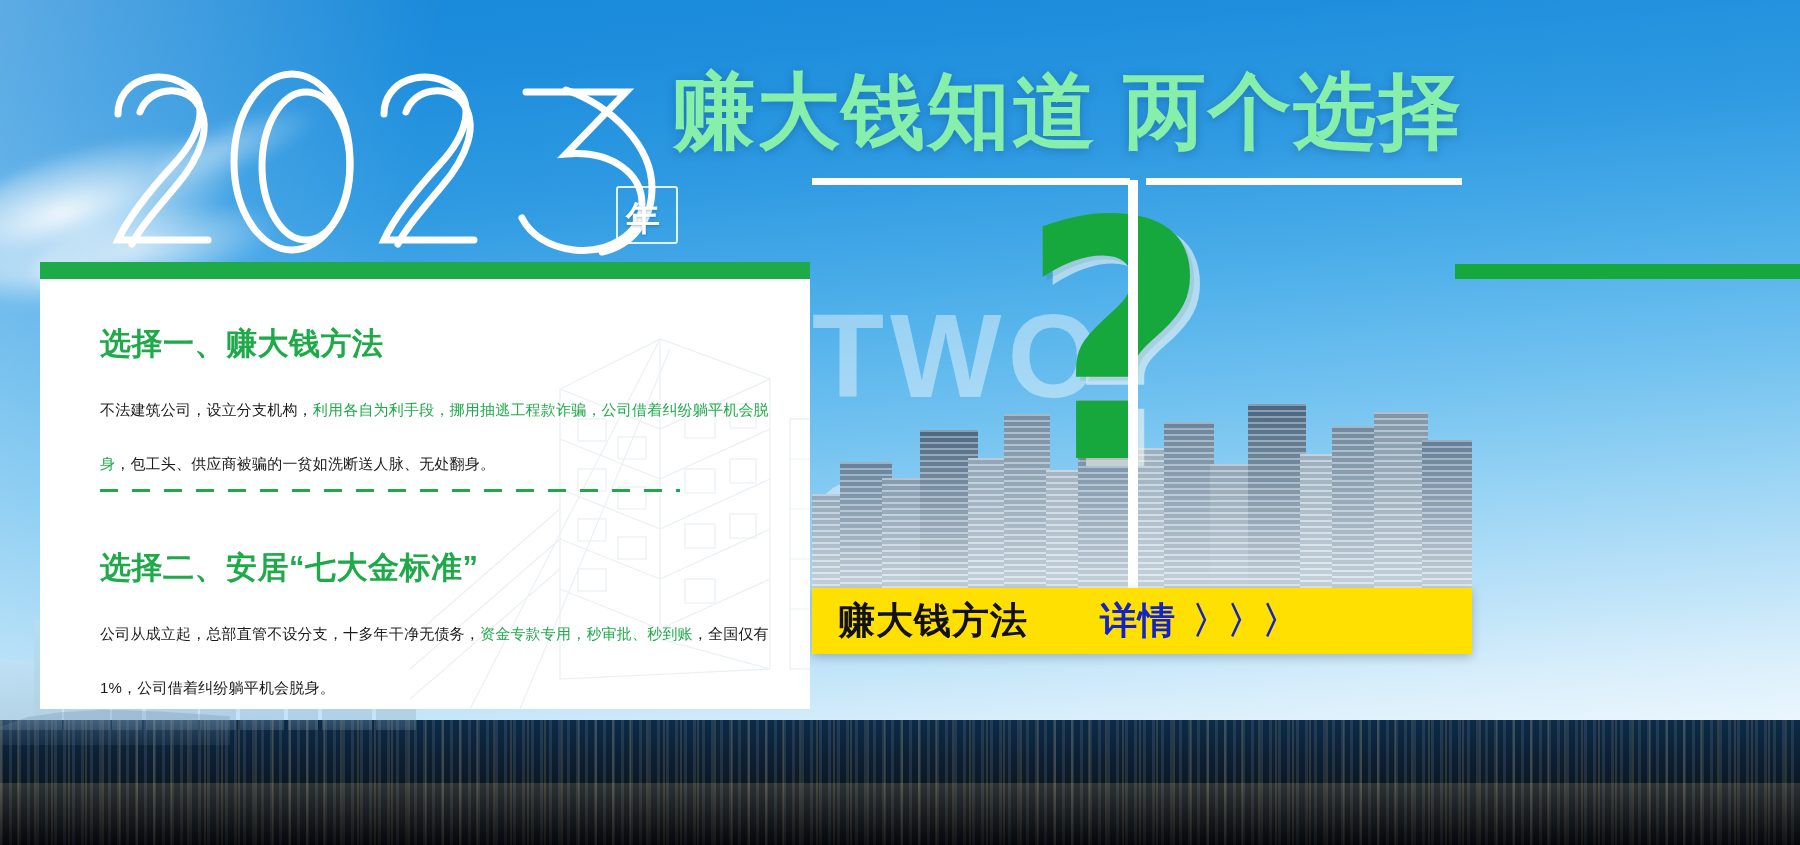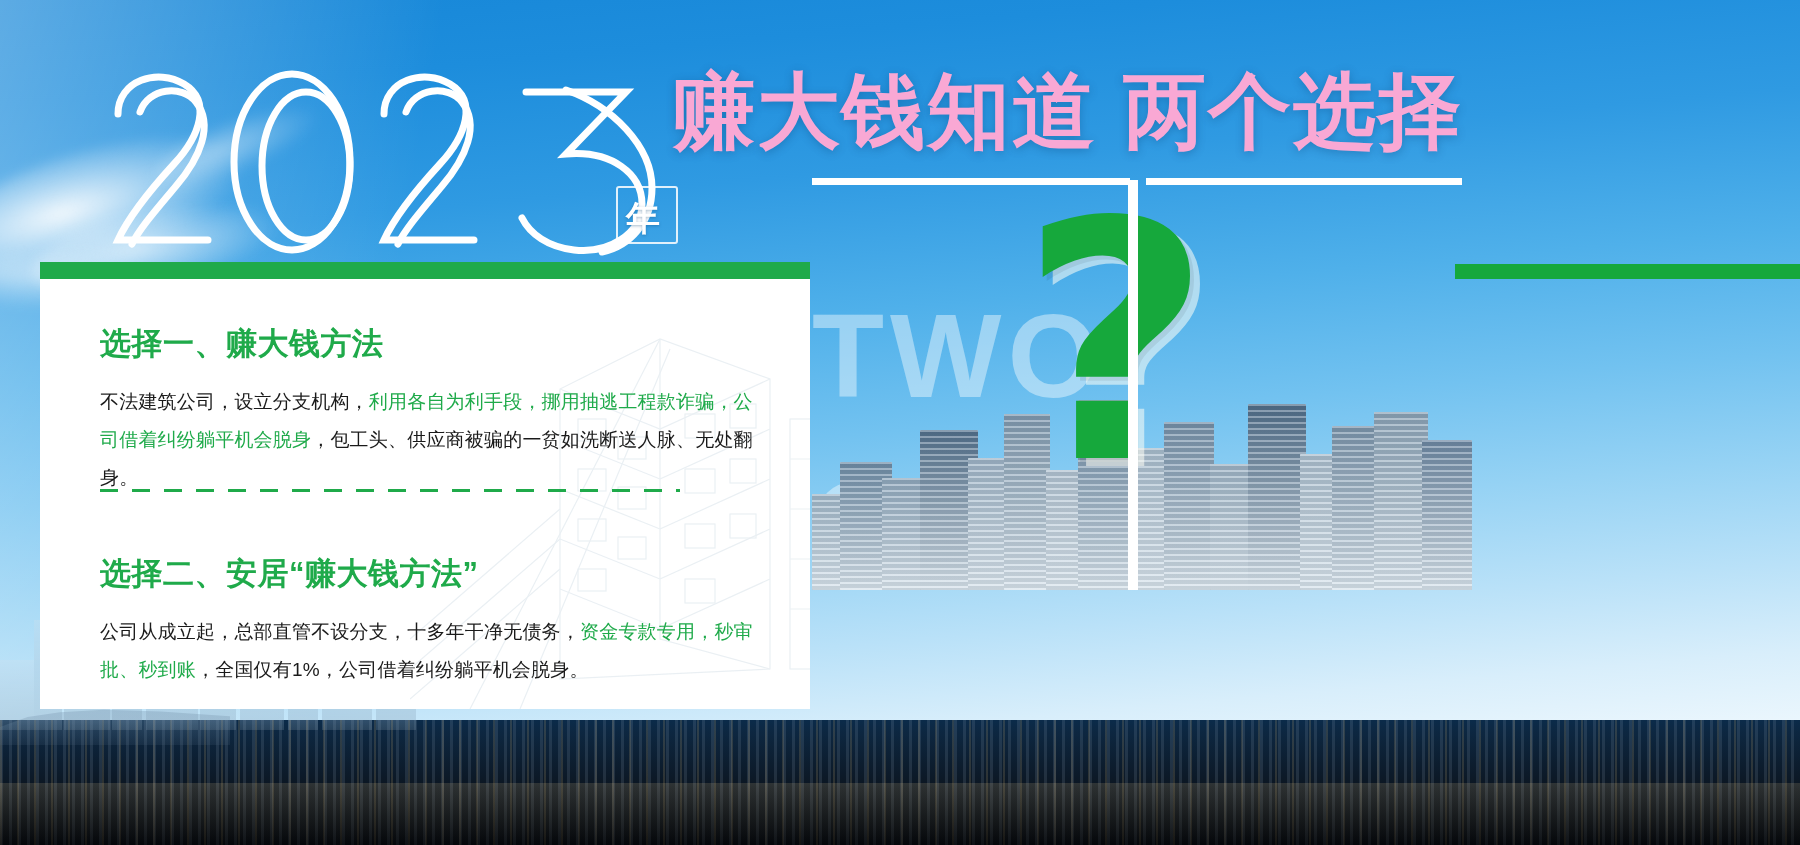--- a/index.html
+++ b/index.html
@@ -89,21 +89,21 @@
     text-shadow:0 1px 3px rgba(0,60,110,.35);
   }
   .nian-box {
     position:absolute; left:616px; top:186px; width:62px; height:58px;
     border:2px solid rgba(255,255,255,.85); border-radius:3px;
   }
 
   
   .headline {
     position:absolute; left:672px; top:70px;
-    color:#f9a8d4;
+    color:#86efac;
     font-size:83px; font-weight:700; line-height:1;
     letter-spacing:2px;
     white-space:nowrap;
     text-shadow:0 2px 10px rgba(0,55,105,.30);
   }
   .headline .gap { display:inline-block; width:26px; }
 
   .hl-rule {
     position:absolute; top:178px; height:7px; background:#ffffff;
   }
@@ -205,21 +205,21 @@
     position:absolute; right:-60px; top:-10px; width:460px; height:440px;
     opacity:.55; pointer-events:none;
   }
   .card-inner { position:relative; padding:44px 40px 0 60px; }
 
   .sec-title {
     color:#1faa4a; font-size:31px; font-weight:700; letter-spacing:.5px;
     margin-bottom:18px;
   }
   .sec-body {
-    font-size:19px; line-height:38px; color:#1a1a1a; letter-spacing:.2px;
+    font-size:15px; line-height:54px; color:#1a1a1a; letter-spacing:.2px;
     max-width:672px;
   }
   .sec-body .hi { color:#1faa4a; }
 
   .dashes {
     position:absolute; left:60px; top:210px; width:580px; height:3px;
     background:repeating-linear-gradient(90deg,#1faa4a 0 18px, rgba(0,0,0,0) 18px 32px);
   }
   .sec2 { margin-top:56px; }
 </style>
@@ -305,20 +305,25 @@
       </div>
   </div>
 
   <div class="q-shadow">?</div>
   <div class="qmark">?</div>
   <div class="v-divider"></div>
 
   <div class="right-green"></div>
   <div class="right-white"></div>
 
+  <div class="cta">
+    <span class="cta-label">赚大钱方法</span>
+    <span class="cta-detail">详情</span>
+    <span class="cta-arrows">〉〉〉</span>
+  </div>
 
   <div class="card-top"></div>
   <div class="card">
 
     <svg class="card-blueprint" viewBox="0 0 460 440" xmlns="http://www.w3.org/2000/svg">
       <g stroke="#d9e3ea" stroke-width="1.2" fill="none">
         <path d="M150 410 L150 120 L250 70 L360 110 L360 400 Z"></path>
         <path d="M250 70 L250 370 L360 400"></path>
         <path d="M150 120 L250 160 L360 110"></path>
         <path d="M150 170 L250 210 M250 210 L360 160"></path>
@@ -346,19 +351,19 @@
       </g>
     </svg>
 
     <div class="card-inner">
       <div class="sec-title">选择一、赚大钱方法</div>
       <div class="sec-body" id="sec1body"><span>不法建筑公司，设立分支机构，</span><span class="hi">利用各自为利手段，挪用抽逃工程款诈骗，公司借着纠纷躺平机会脱身</span><span>，包工头、供应商被骗的一贫如洗断送人脉、无处翻身。</span></div>
 
       <div class="dashes"></div>
 
       <div class="sec2">
-        <div class="sec-title">选择二、安居“赚大钱方法”</div>
+        <div class="sec-title">选择二、安居“七大金标准”</div>
         <div class="sec-body" id="sec2body"><span>公司从成立起，总部直管不设分支，十多年干净无债务，</span><span class="hi">资金专款专用，秒审批、秒到账</span><span>，全国仅有1%，公司借着纠纷躺平机会脱身。</span></div>
       </div>
     </div>
   </div>
 
 </div>
 
 </body></html>

